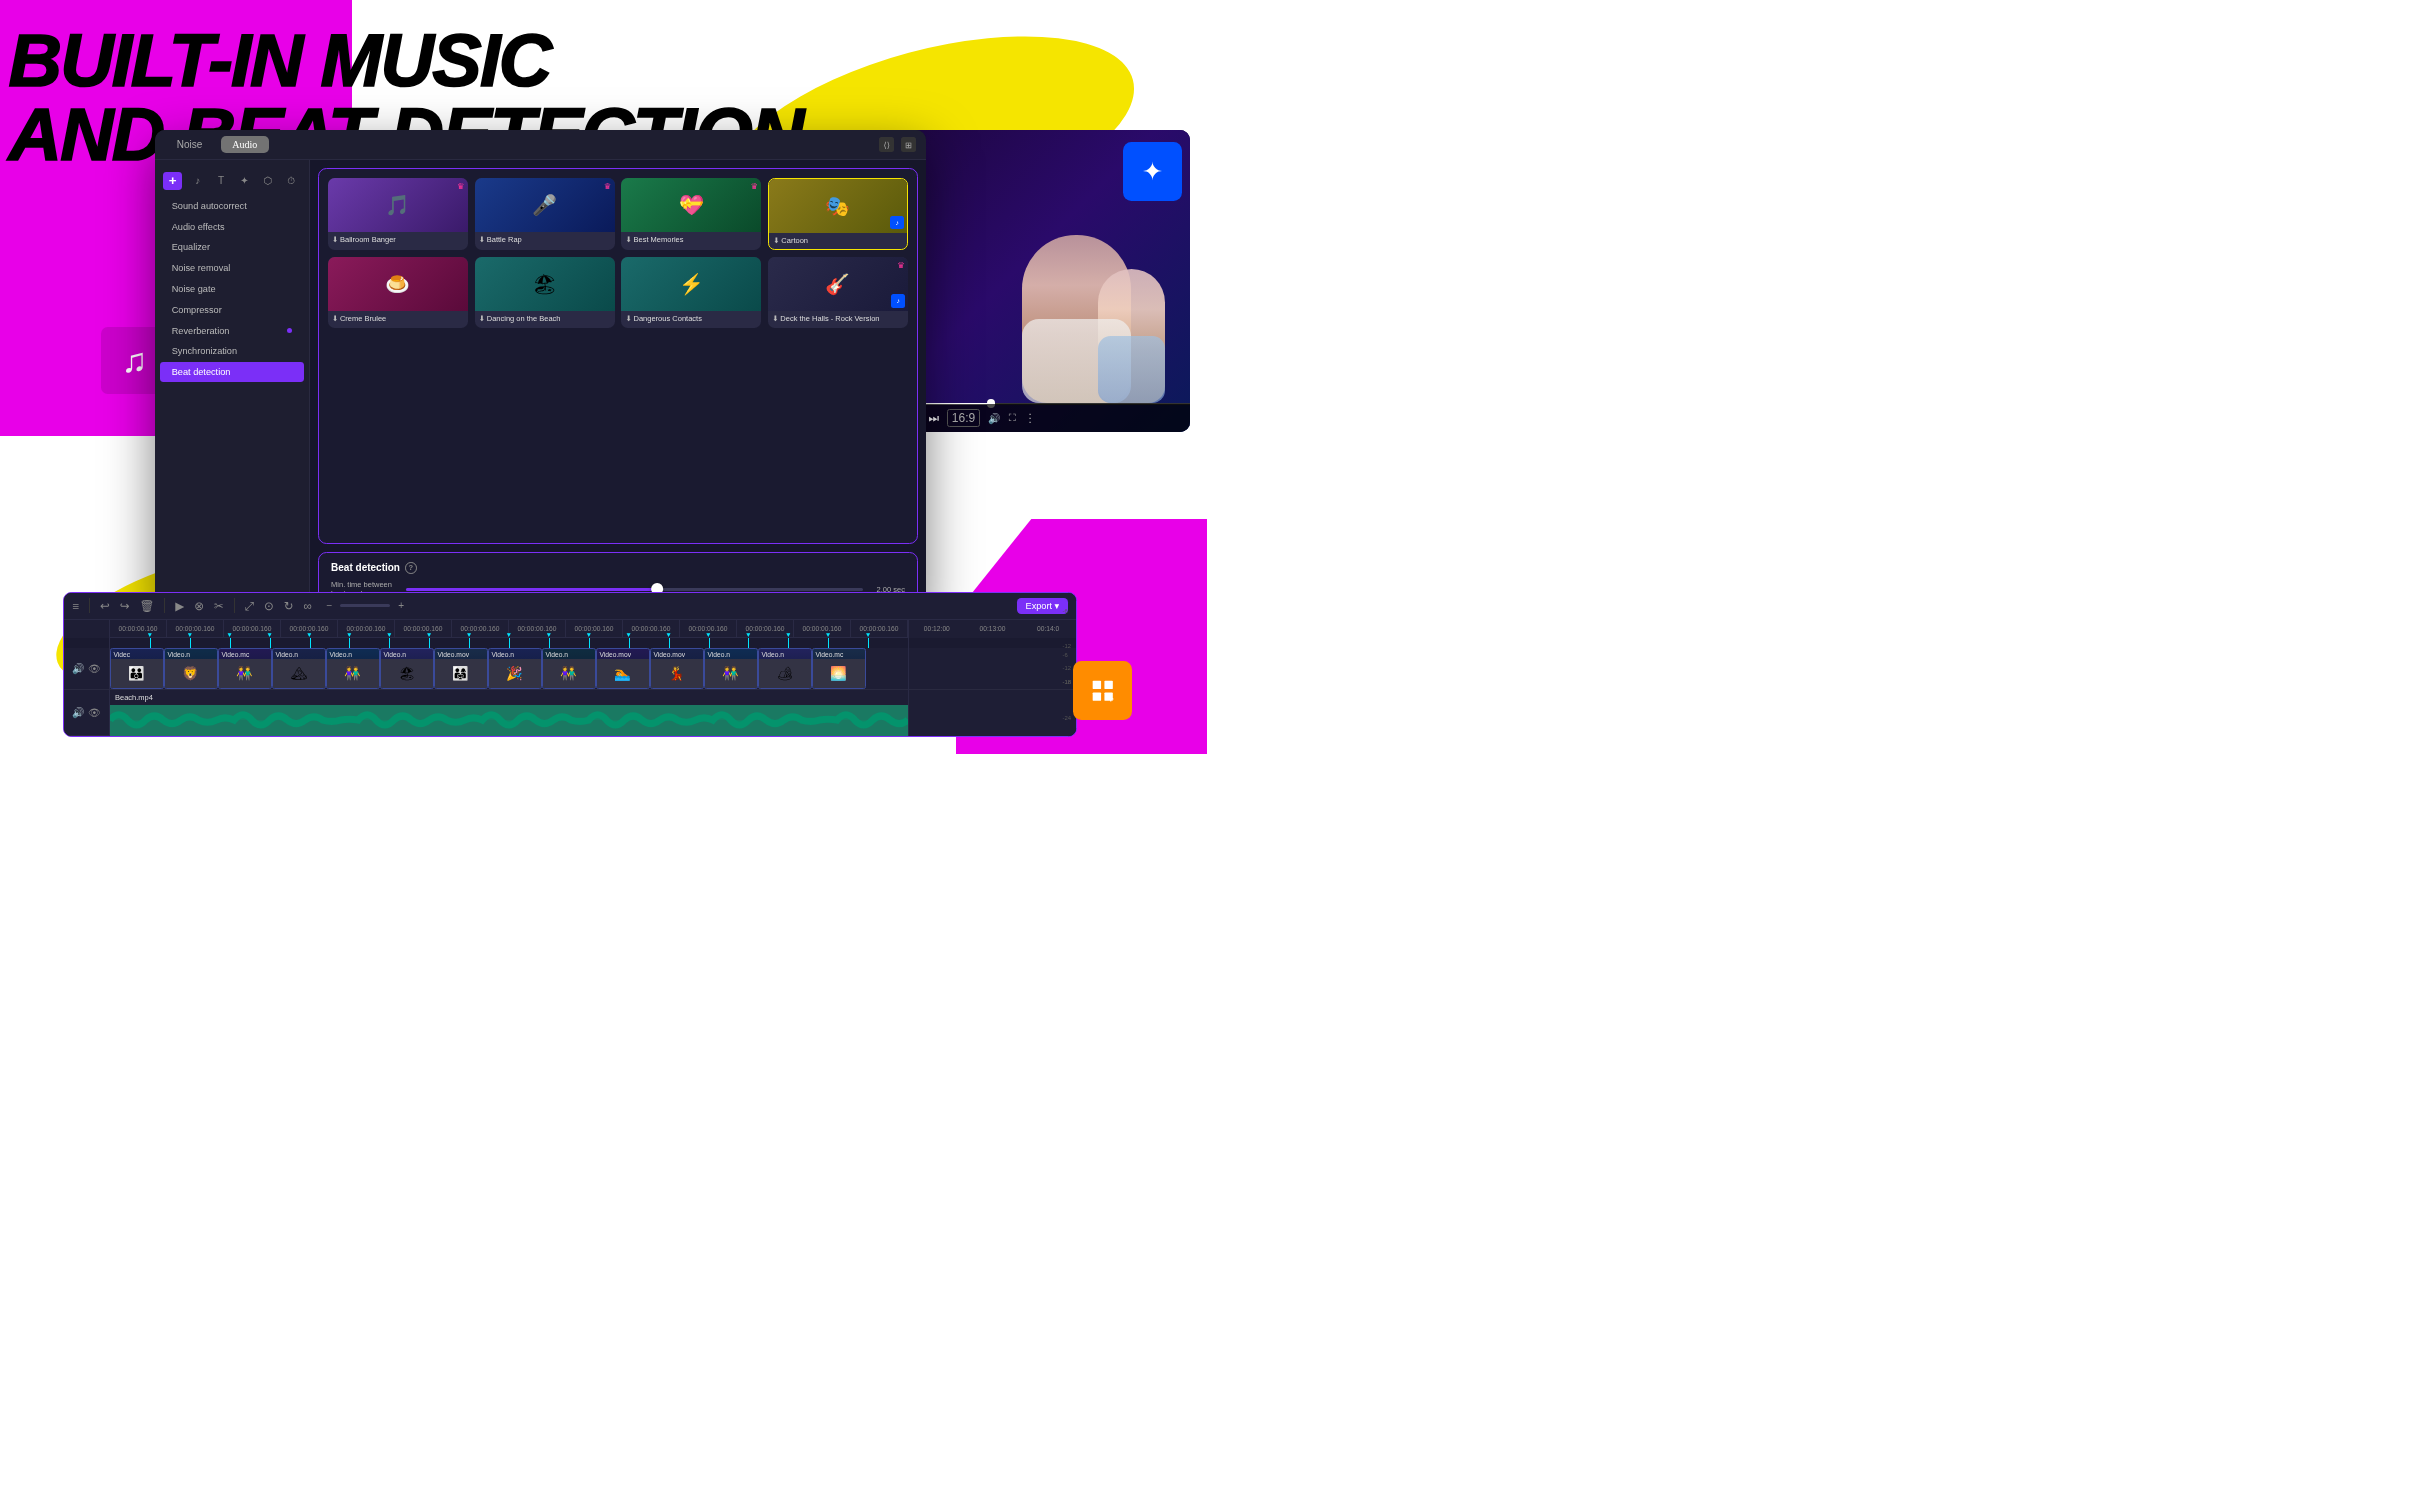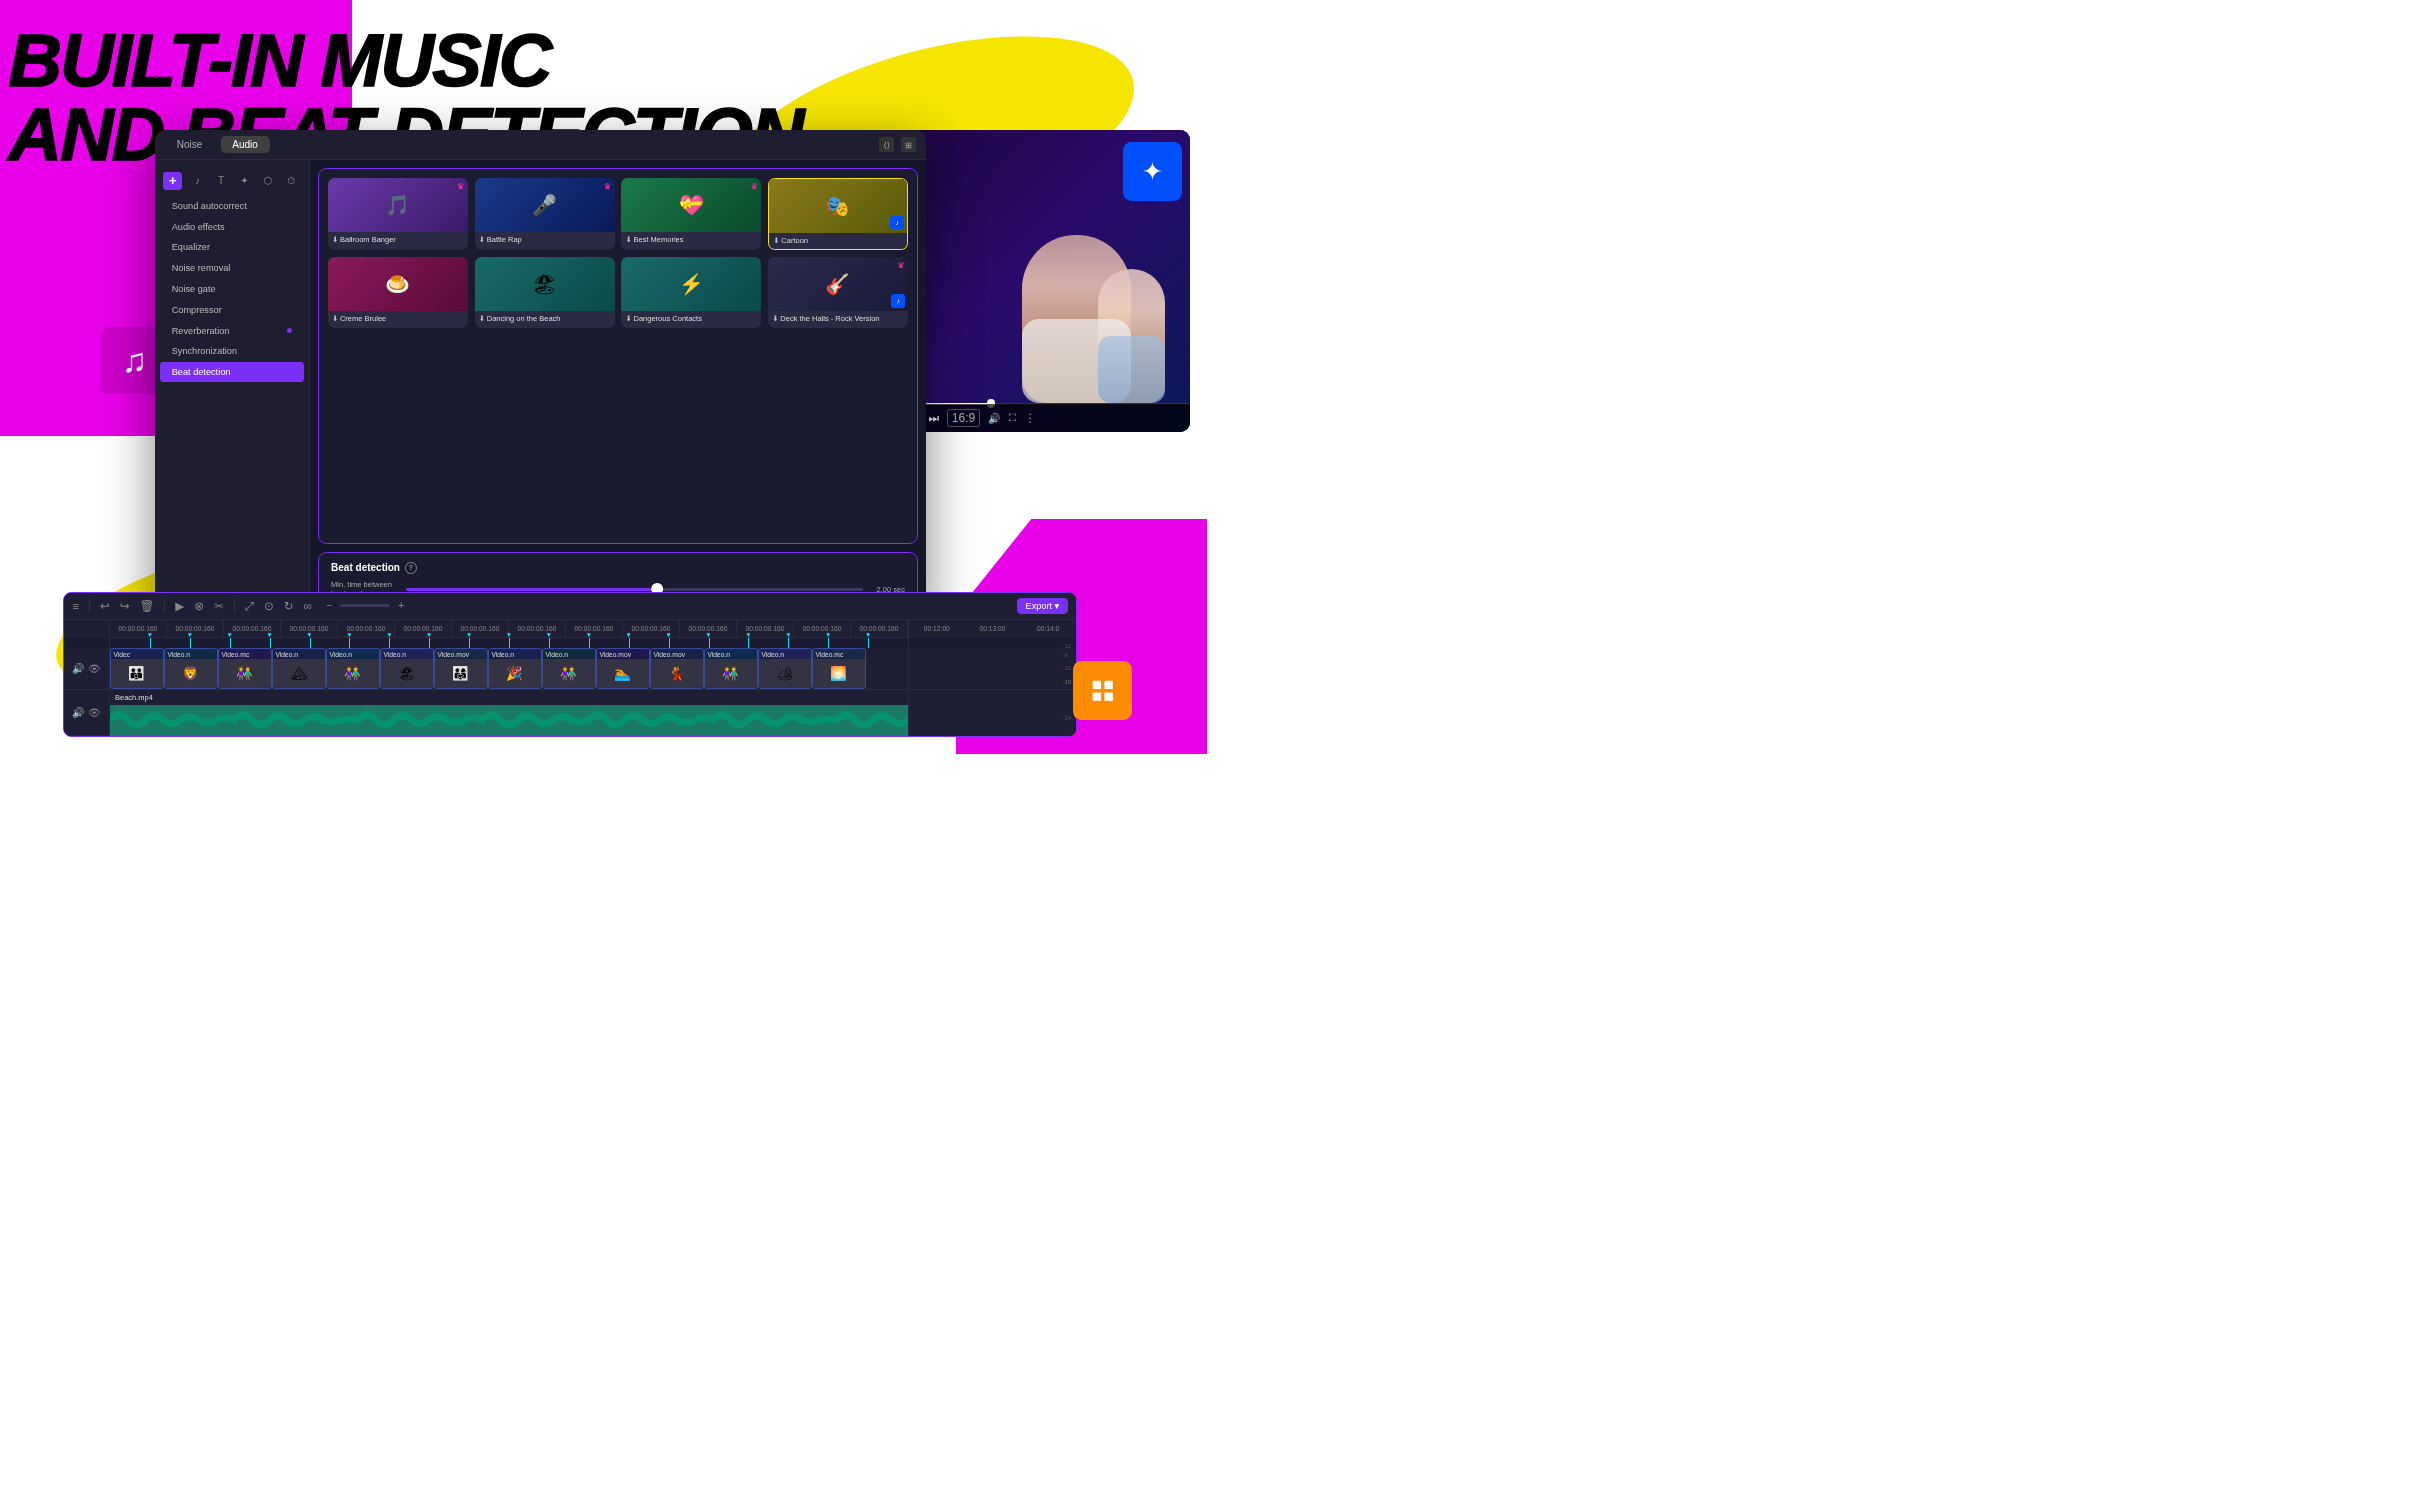--- a/index.html
+++ b/index.html
@@ -139,22 +139,23 @@
       border-bottom: 0.8px solid #2a2a40;
     }
     .topbar-tab {
       padding: 3.4px 11.7px;
       border-radius: 5px;
       font-size: 10px;
       color: #aaa;
       cursor: pointer;
     }
     .topbar-tab.active {
-      background: #404040;
+      background: #737373;
       color: #fff;
+      font-family: Liberation Serif, serif;
     }
     .topbar-icons {
       margin-left: auto;
       display: flex; gap: 6.7px;
     }
     .topbar-icon {
       width: 15px; height: 15px;
       border-radius: 2.5px;
       background: #333;
       display: flex; align-items: center; justify-content: center;

